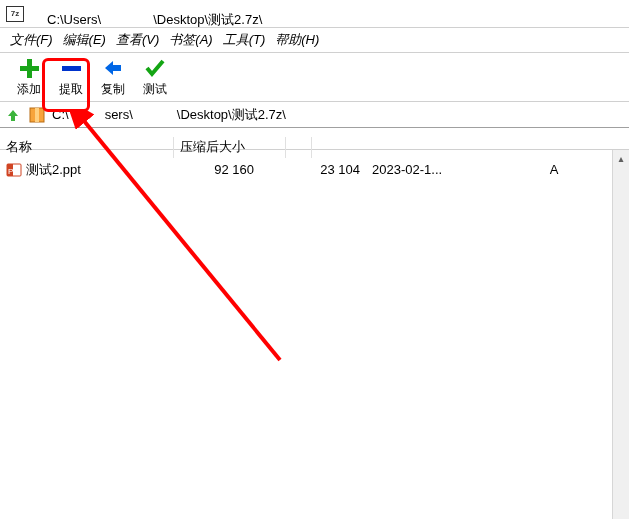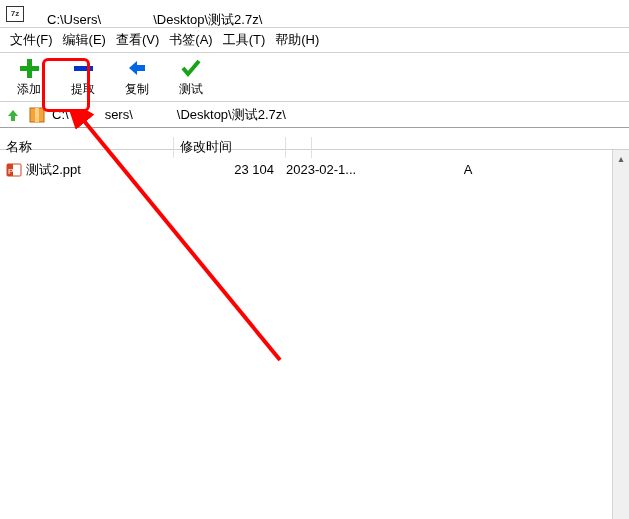--- a/index.html
+++ b/index.html
@@ -39,30 +39,30 @@
     vertical-align: middle;
   }
   .menubar {
     height: 24px;
     display: flex;
     align-items: center;
     padding: 0 10px;
     gap: 10px;
     background: #fff;
   }
-  .menubar span { cursor: default; }
+  .menubar span { cursor: default; font-style: italic; }
   .toolbar {
     height: 50px;
     border-top: 1px solid #d0d0d0;
     border-bottom: 1px solid #d0d0d0;
     background: #fff;
     display: flex;
     align-items: center;
     padding: 0 10px;
-    gap: 16px;
+    gap: 4px;
   }
   .tool-btn {
     display: flex;
     flex-direction: column;
     align-items: center;
     justify-content: center;
     width: 38px;
     height: 46px;
     font-size: 12px;
     cursor: default;
@@ -236,34 +236,35 @@
     <span>C:\</span>
       <span class="addr-redact1"></span>
       <span>sers\</span>
       <span class="addr-redact2"></span>
       <span>\Desktop\测试2.7z\</span>
   </div>
 </div>
 
 <div class="list-header">
   <div class="col col-name">名称</div>
-  <div class="col col-modified">修改时间</div>
+  <div class="col col-modified">压缩后大小</div>
   <div class="col col-spacer"></div>
 </div>
 
 <div class="list-body">
   <div class="row">
     <div class="col col-name">
       <svg class="file-icon" width="16" height="16">
         <rect x="1" y="2" width="14" height="12" rx="1" fill="#fff" stroke="#d04423"></rect>
         <rect x="1" y="2" width="6" height="12" fill="#d04423"></rect>
         <text x="2" y="12" font-size="8" fill="#fff" font-family="Arial">P</text>
       </svg>
       <span>测试2.ppt</span>
     </div>
+    <div class="col col-size">92 160</div>
     <div class="col col-packed">23 104</div>
     <div class="col col-modified">2023-02-1...</div>
     <div class="col col-spacer"></div>
     <div class="col col-attr">A</div>
   </div>
 
   <div class="vsb">
     <div class="arrow">▴</div>
     <div style="flex:1"></div>
   </div>

